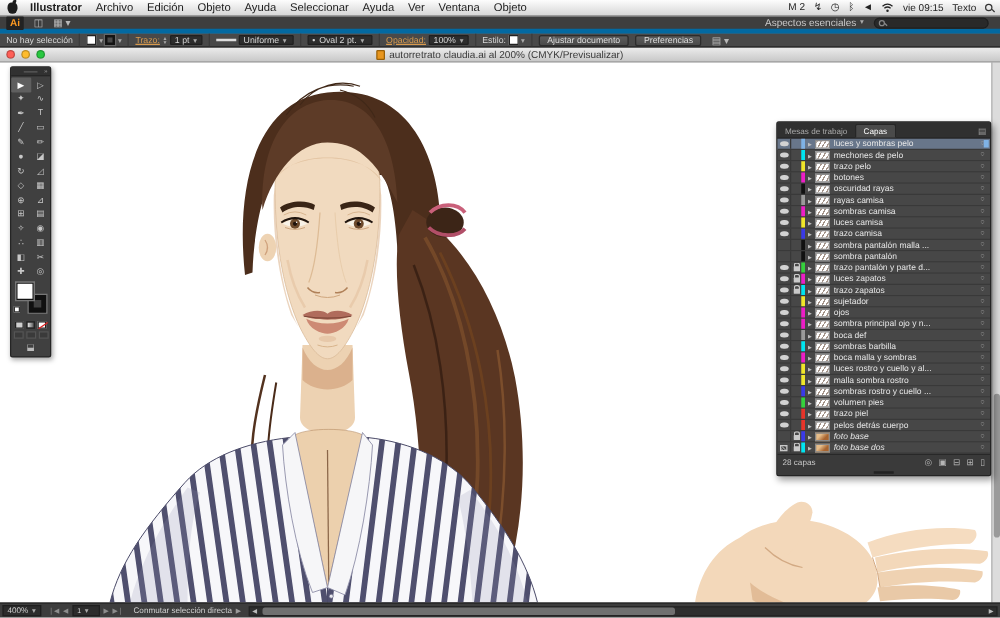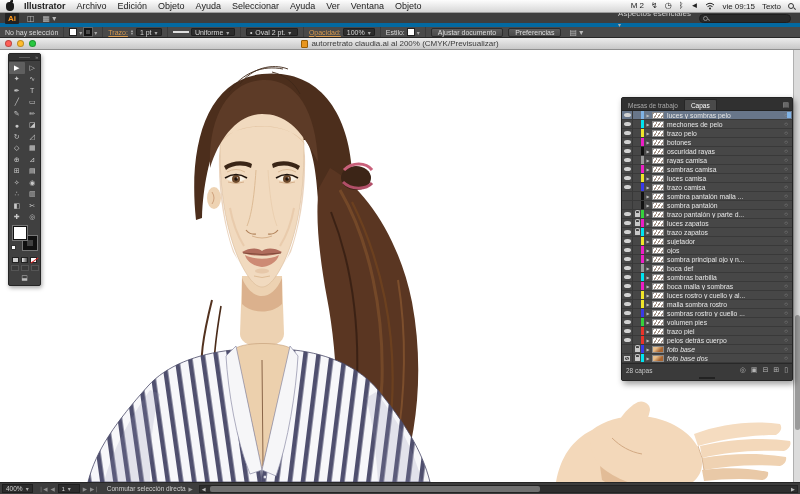--- a/index.html
+++ b/index.html
@@ -19,21 +19,21 @@
   .mb-ico{font-size:8px;line-height:10px;}
   .mag{width:6px;height:6px;border:1.2px solid #333;border-radius:50%;position:relative;display:inline-block;}
   .mag::after{content:"";position:absolute;width:3px;height:1.4px;background:#333;transform:rotate(45deg);right:-2.5px;bottom:-1px;}
 
   
   .app-bar{position:absolute;left:0;top:13px;width:800px;height:14px;background:#3e3e3e;
     border-bottom:4px solid #0369a1;display:flex;align-items:center;padding:0 5px;z-index:55;}
   .ai-logo{width:14px;height:11px;background:#222;color:#ff9a21;font-size:8px;font-weight:bold;
     display:flex;align-items:center;justify-content:center;border-radius:1px;}
   .bar-ico{color:#b9b9b9;font-size:8px;margin-left:8px;}
-  .ws-switcher{margin-left:auto;color:#c9c9c9;font-size:8px;display:flex;align-items:flex-start;gap:3px;flex-direction:column;}
+  .ws-switcher{margin-left:auto;color:#c9c9c9;font-size:8px;display:flex;align-items:flex-start;gap:3px;}
   .search-field{width:92px;height:9px;background:#292929;border:1px solid #1e1e1e;border-radius:5px;
     margin-left:8px;margin-right:4px;display:flex;align-items:center;padding:0 3px;}
   .search-field .mag{border-color:#8a8a8a;width:5px;height:5px;}
   .search-field .mag::after{background:#8a8a8a;}
 
   
   .control-bar{position:absolute;left:0;top:27px;width:800px;height:11px;background:#494949;
     border-bottom:1px solid #262626;display:flex;align-items:center;font-size:7px;color:#d6d6d6;z-index:55;}
   .cb-cell{display:flex;align-items:center;gap:2px;padding:0 5px;height:100%;border-right:1px solid #3b3b3b;white-space:nowrap;}
   .cb-label-link{color:#d89a4e;text-decoration:underline;}

